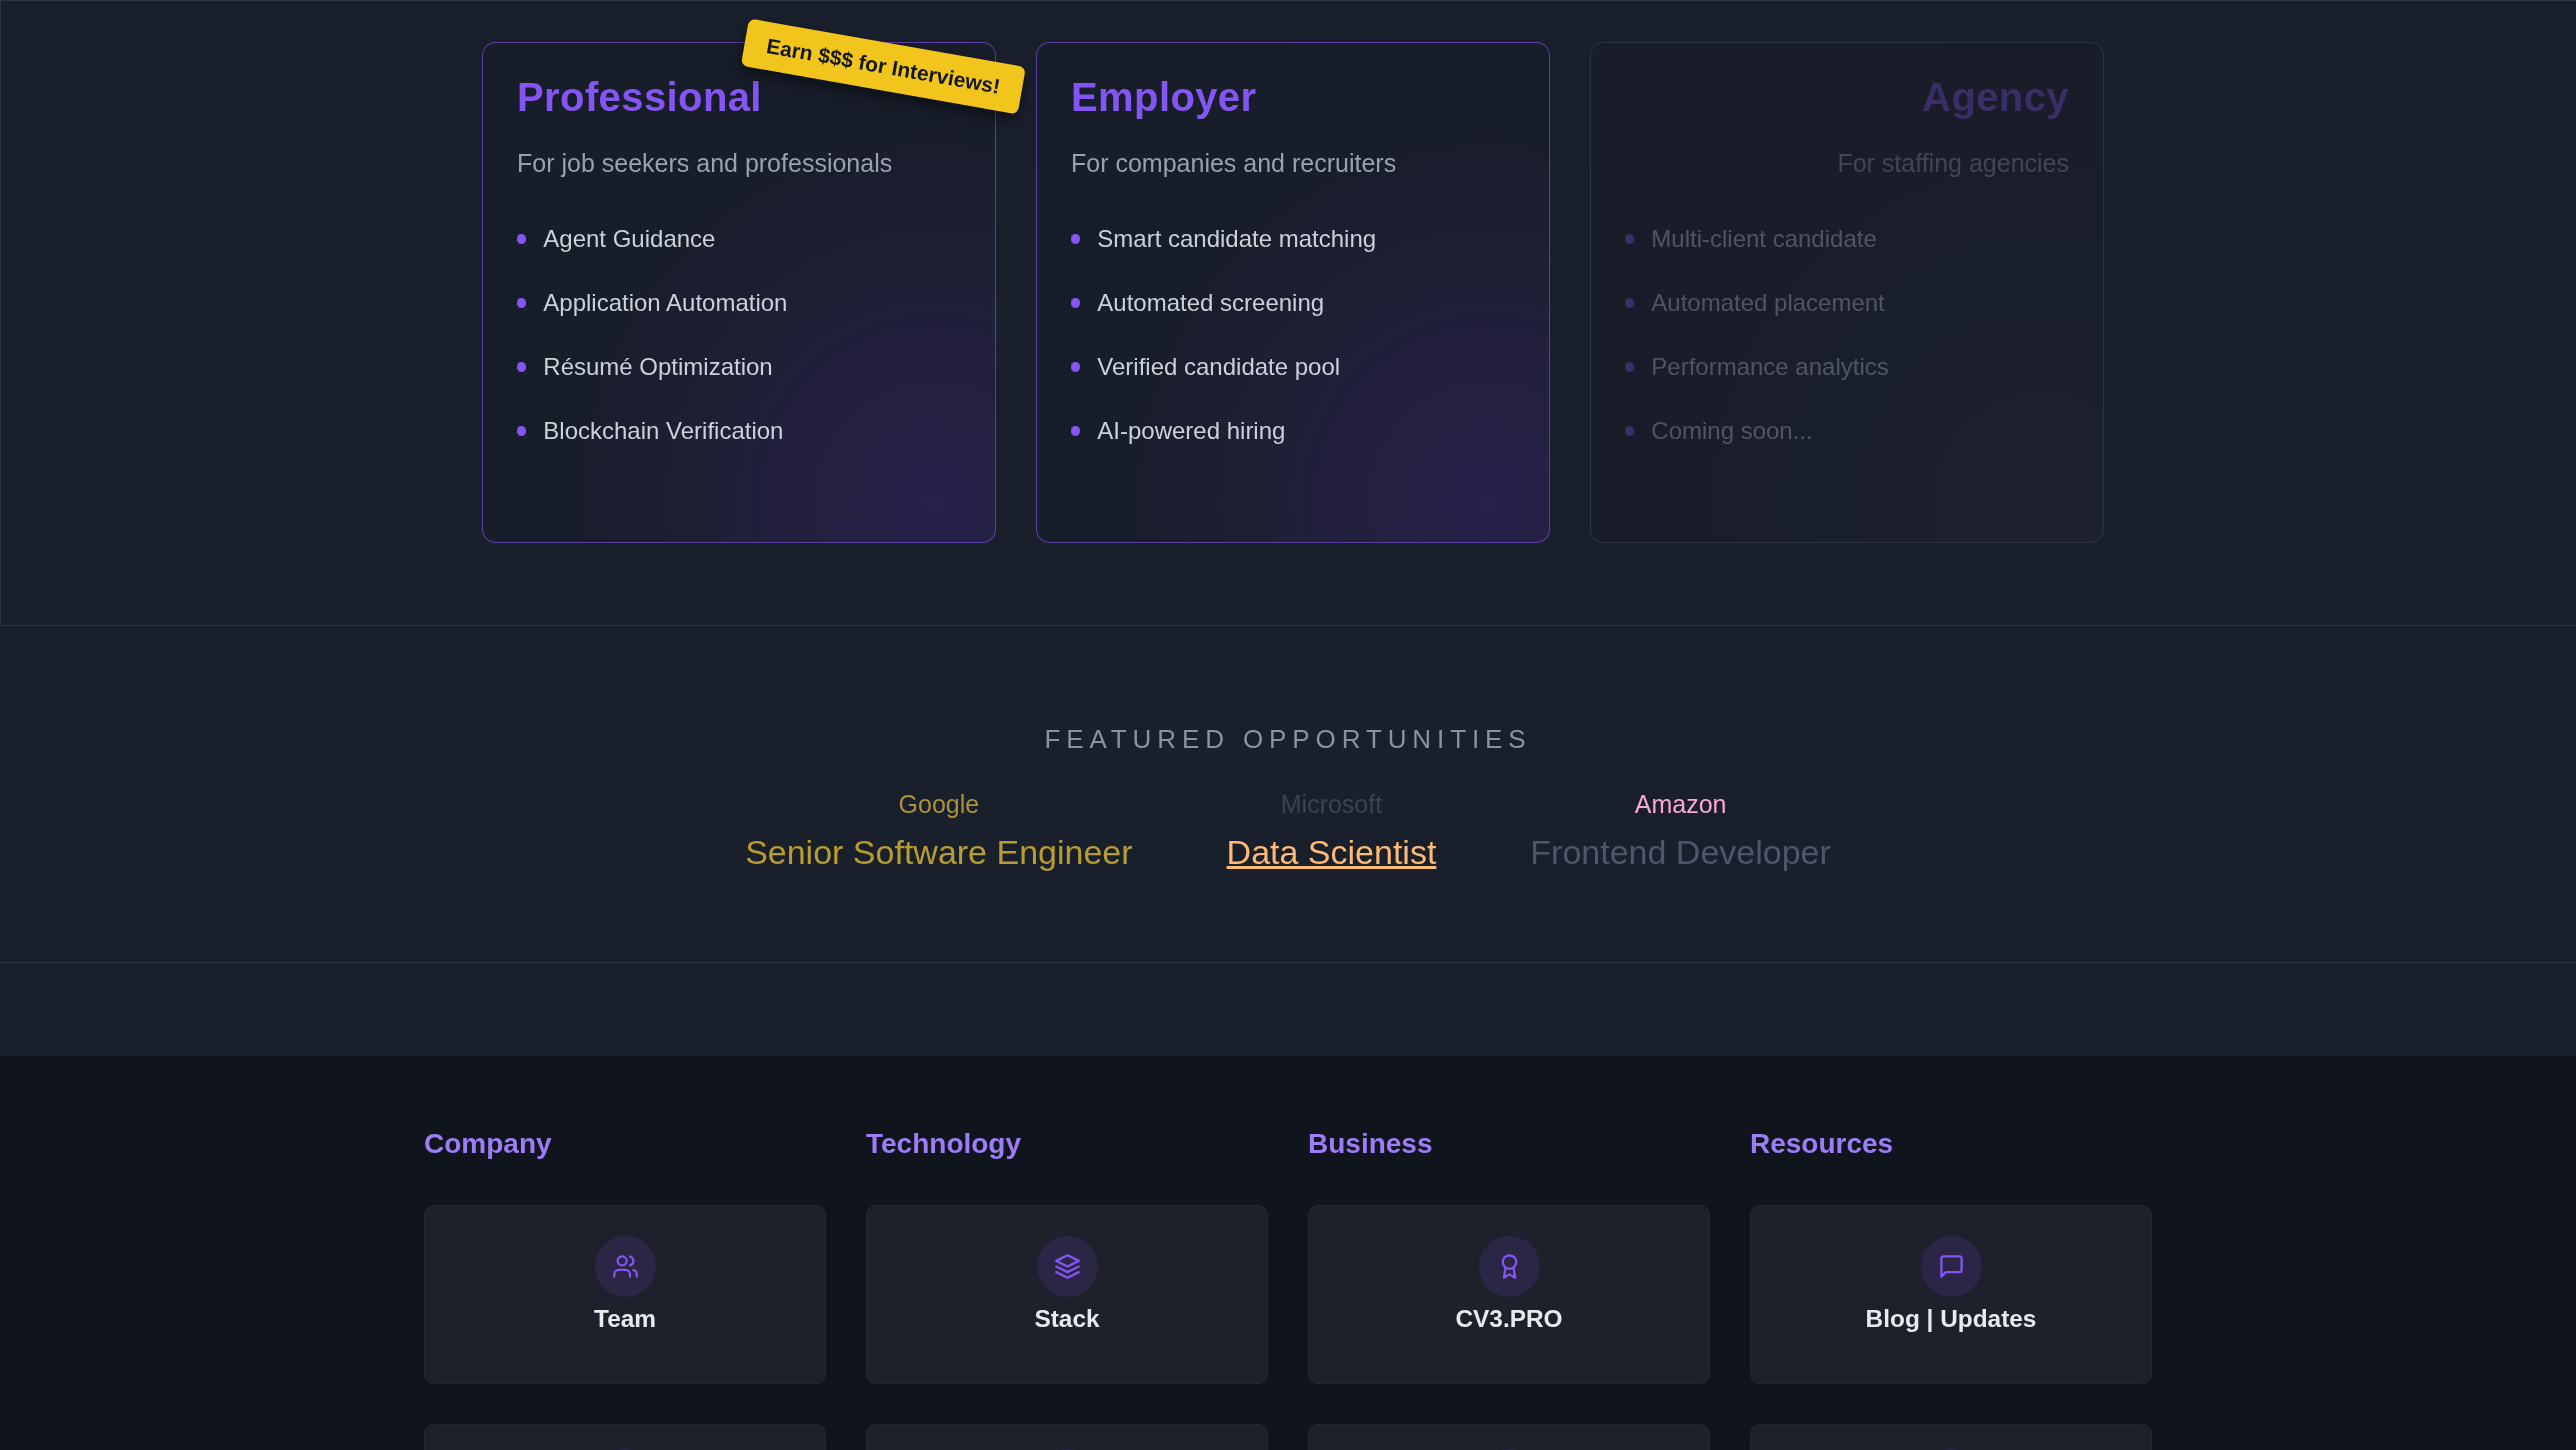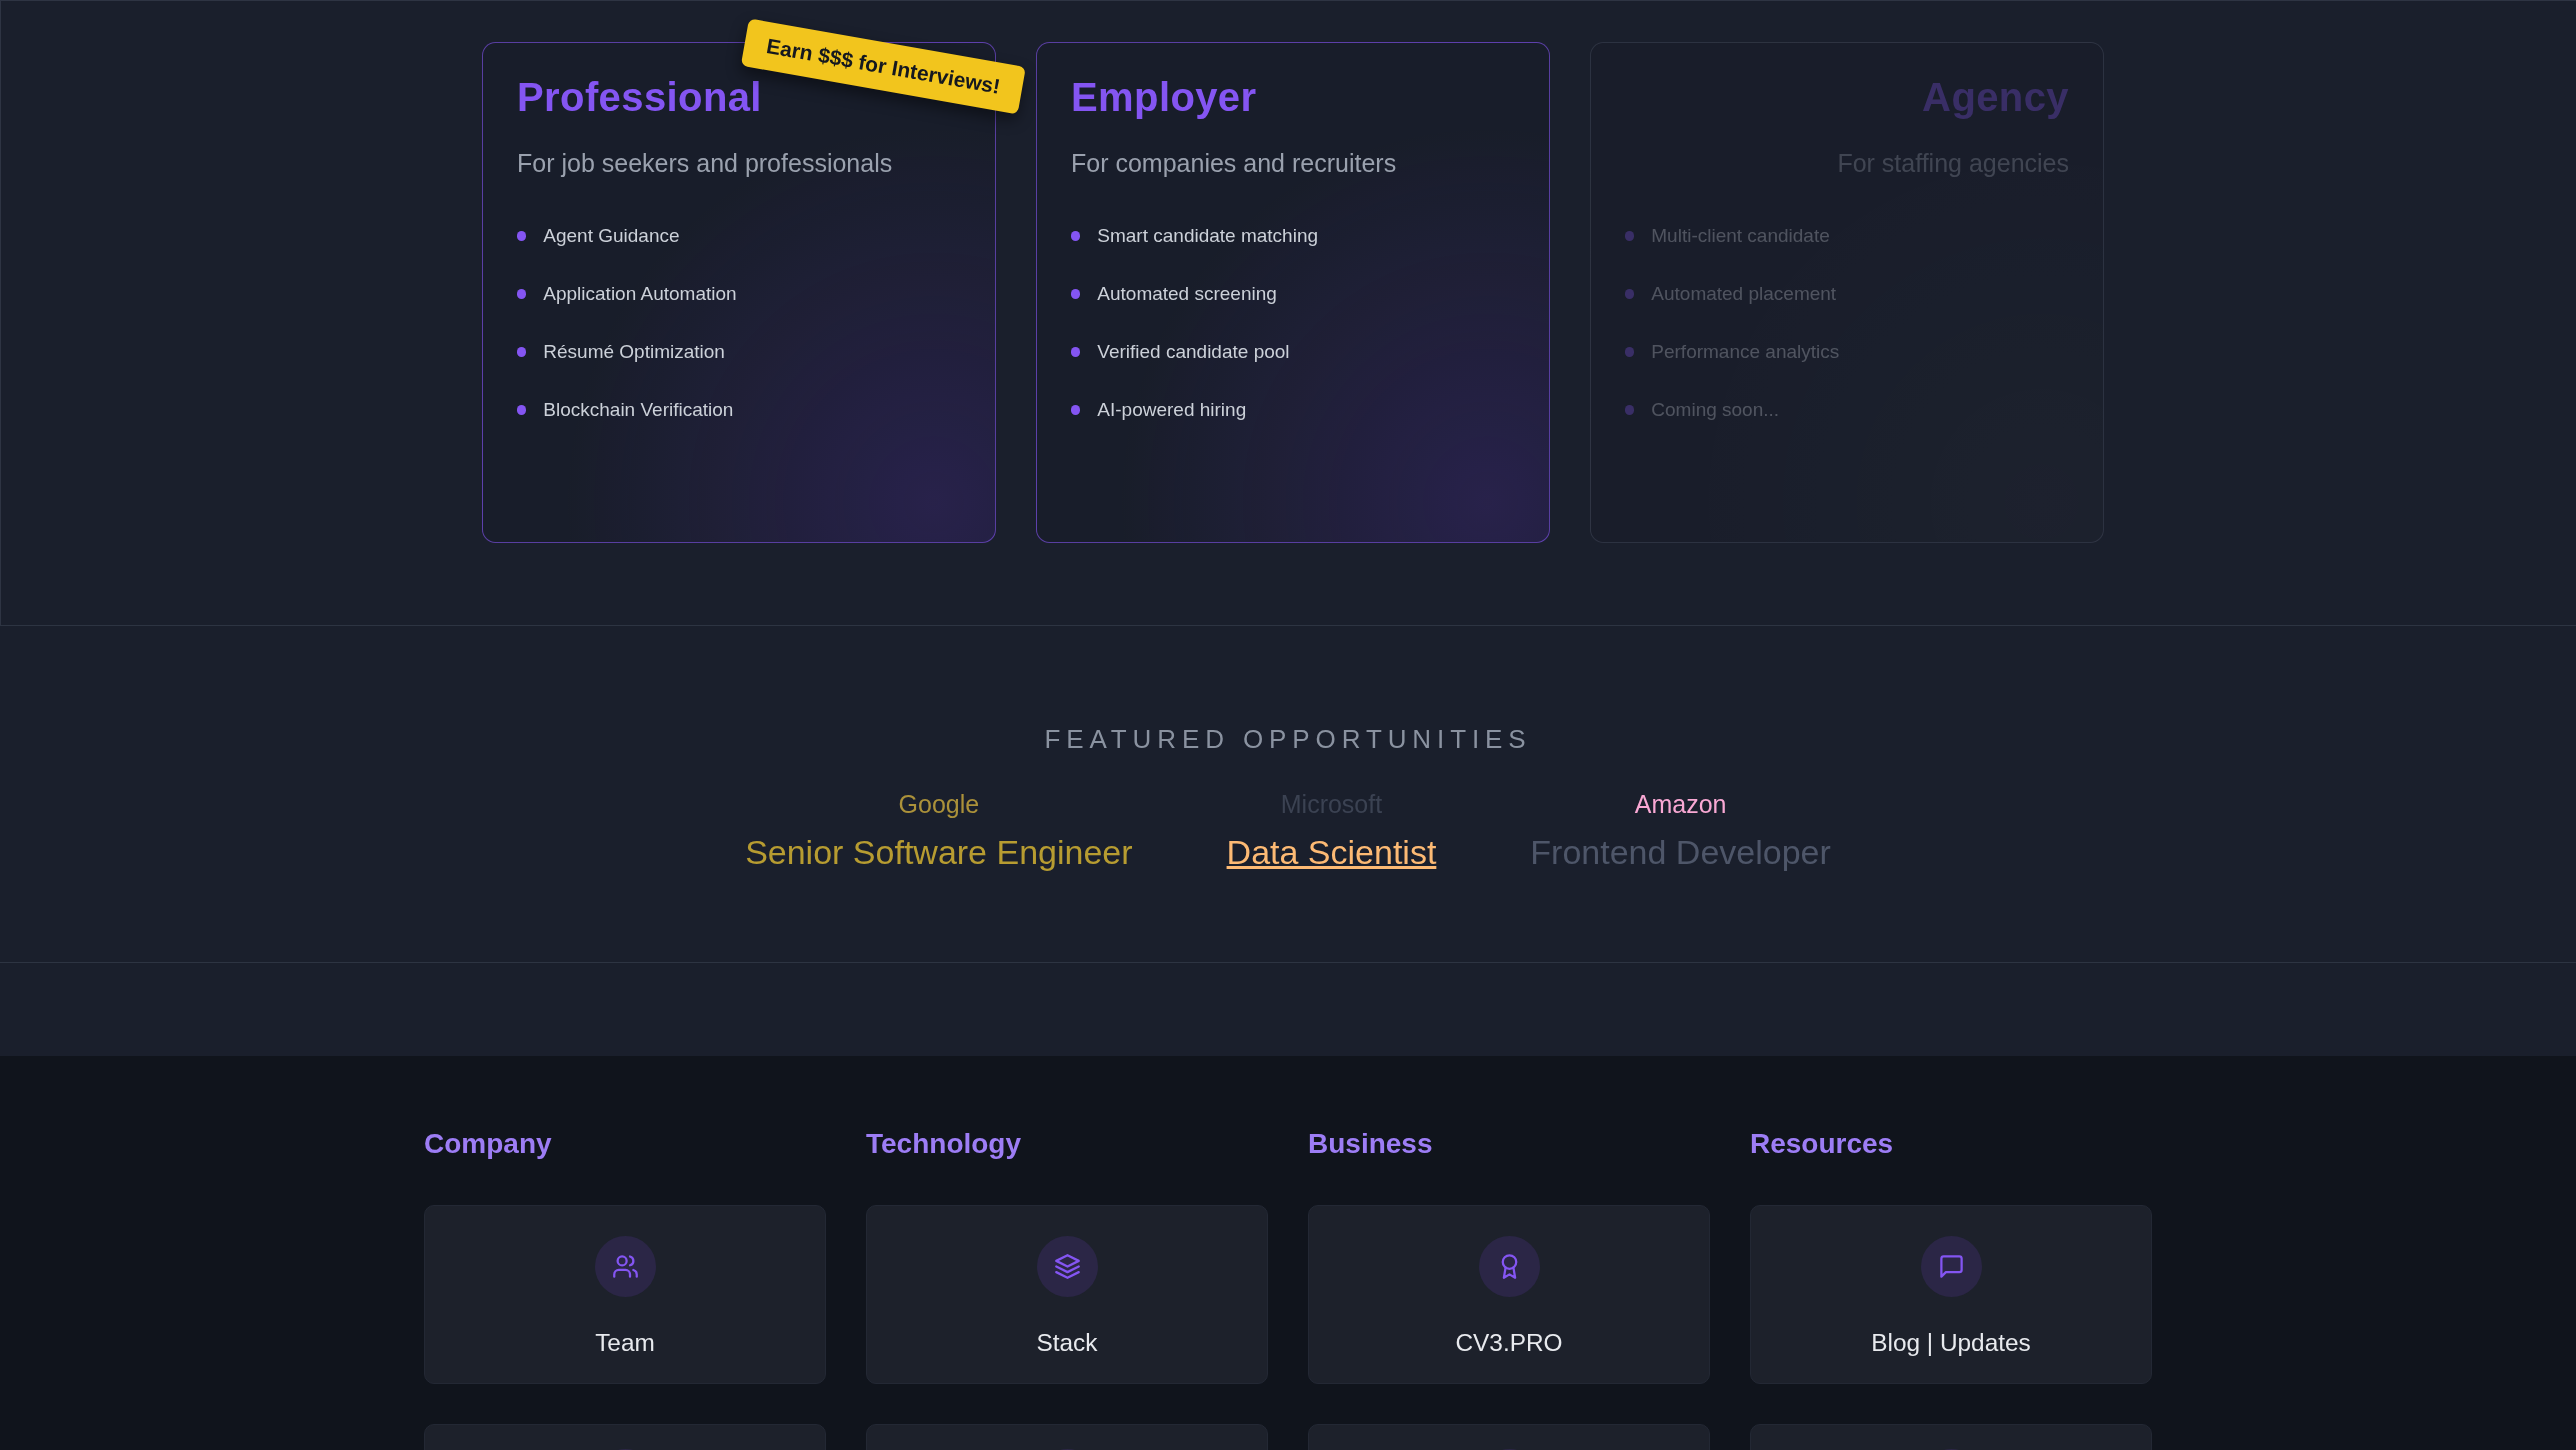--- a/index.html
+++ b/index.html
@@ -26,21 +26,21 @@
   }
   .plan-card.coming{
     border-color:rgba(125,135,155,0.20);
     background:radial-gradient(ellipse at 88% 92%, rgba(255,255,255,0.02), rgba(0,0,0,0) 58%), rgba(18,22,34,0.15);
     text-align:right;
   }
   .plan-card.coming .plan-inner{opacity:0.30;}
   .plan-title{margin:0;font-size:40px;font-weight:bold;color:#8455f2;letter-spacing:0.4px;}
   .plan-subtitle{margin:29px 0 0 0;font-size:25px;color:#9aa1ae;}
   .plan-features{list-style:none;margin:47px 0 0 0;padding:0;}
-  .plan-features li{display:flex;align-items:center;margin-bottom:36px;font-size:19px;color:#ccd1d9;}
+  .plan-features li{display:flex;align-items:center;margin-bottom:36px;font-size:24px;color:#ccd1d9;}
   .dot{width:9.3px;height:9.3px;border-radius:50%;background:#8455f2;margin-right:17px;flex:0 0 auto;}
 
   .promo-badge{
     position:absolute;left:744px;top:17px;z-index:5;
     transform:rotate(10deg);transform-origin:left center;
     background:#f2c51d;color:#15181f;
     font-size:21px;font-weight:bold;
     padding:11.8px 22px;border-radius:6.7px;
     box-shadow:0 6.7px 15px rgba(0,0,0,0.45);
   }
@@ -71,21 +71,21 @@
     display:flex;flex-direction:column;align-items:center;
   }
   .footer-card.partial{margin-top:40px;}
   .icon-circle{
     margin-top:29.5px;width:61px;height:61px;border-radius:50%;
     background:#2b2646;color:#8455f2;
     display:flex;align-items:center;justify-content:center;flex:0 0 auto;
   }
   .footer-card.partial .icon-circle{margin-top:23.6px;}
   .icon-circle svg{width:27px;height:27px;}
-  .card-label{margin-top:32px;font-size:24.4px;font-weight:normal;color:#e8eaee;}
+  .card-label{margin-top:8px;font-size:24.4px;font-weight:bold;color:#e8eaee;}
 </style>
 </head>
 <body>
 
 <div>
 
   <section class="pricing-section">
 
     <div class="promo-badge" style="background-color: rgb(242, 197, 29);">Earn $$$ for Interviews!</div>
 

